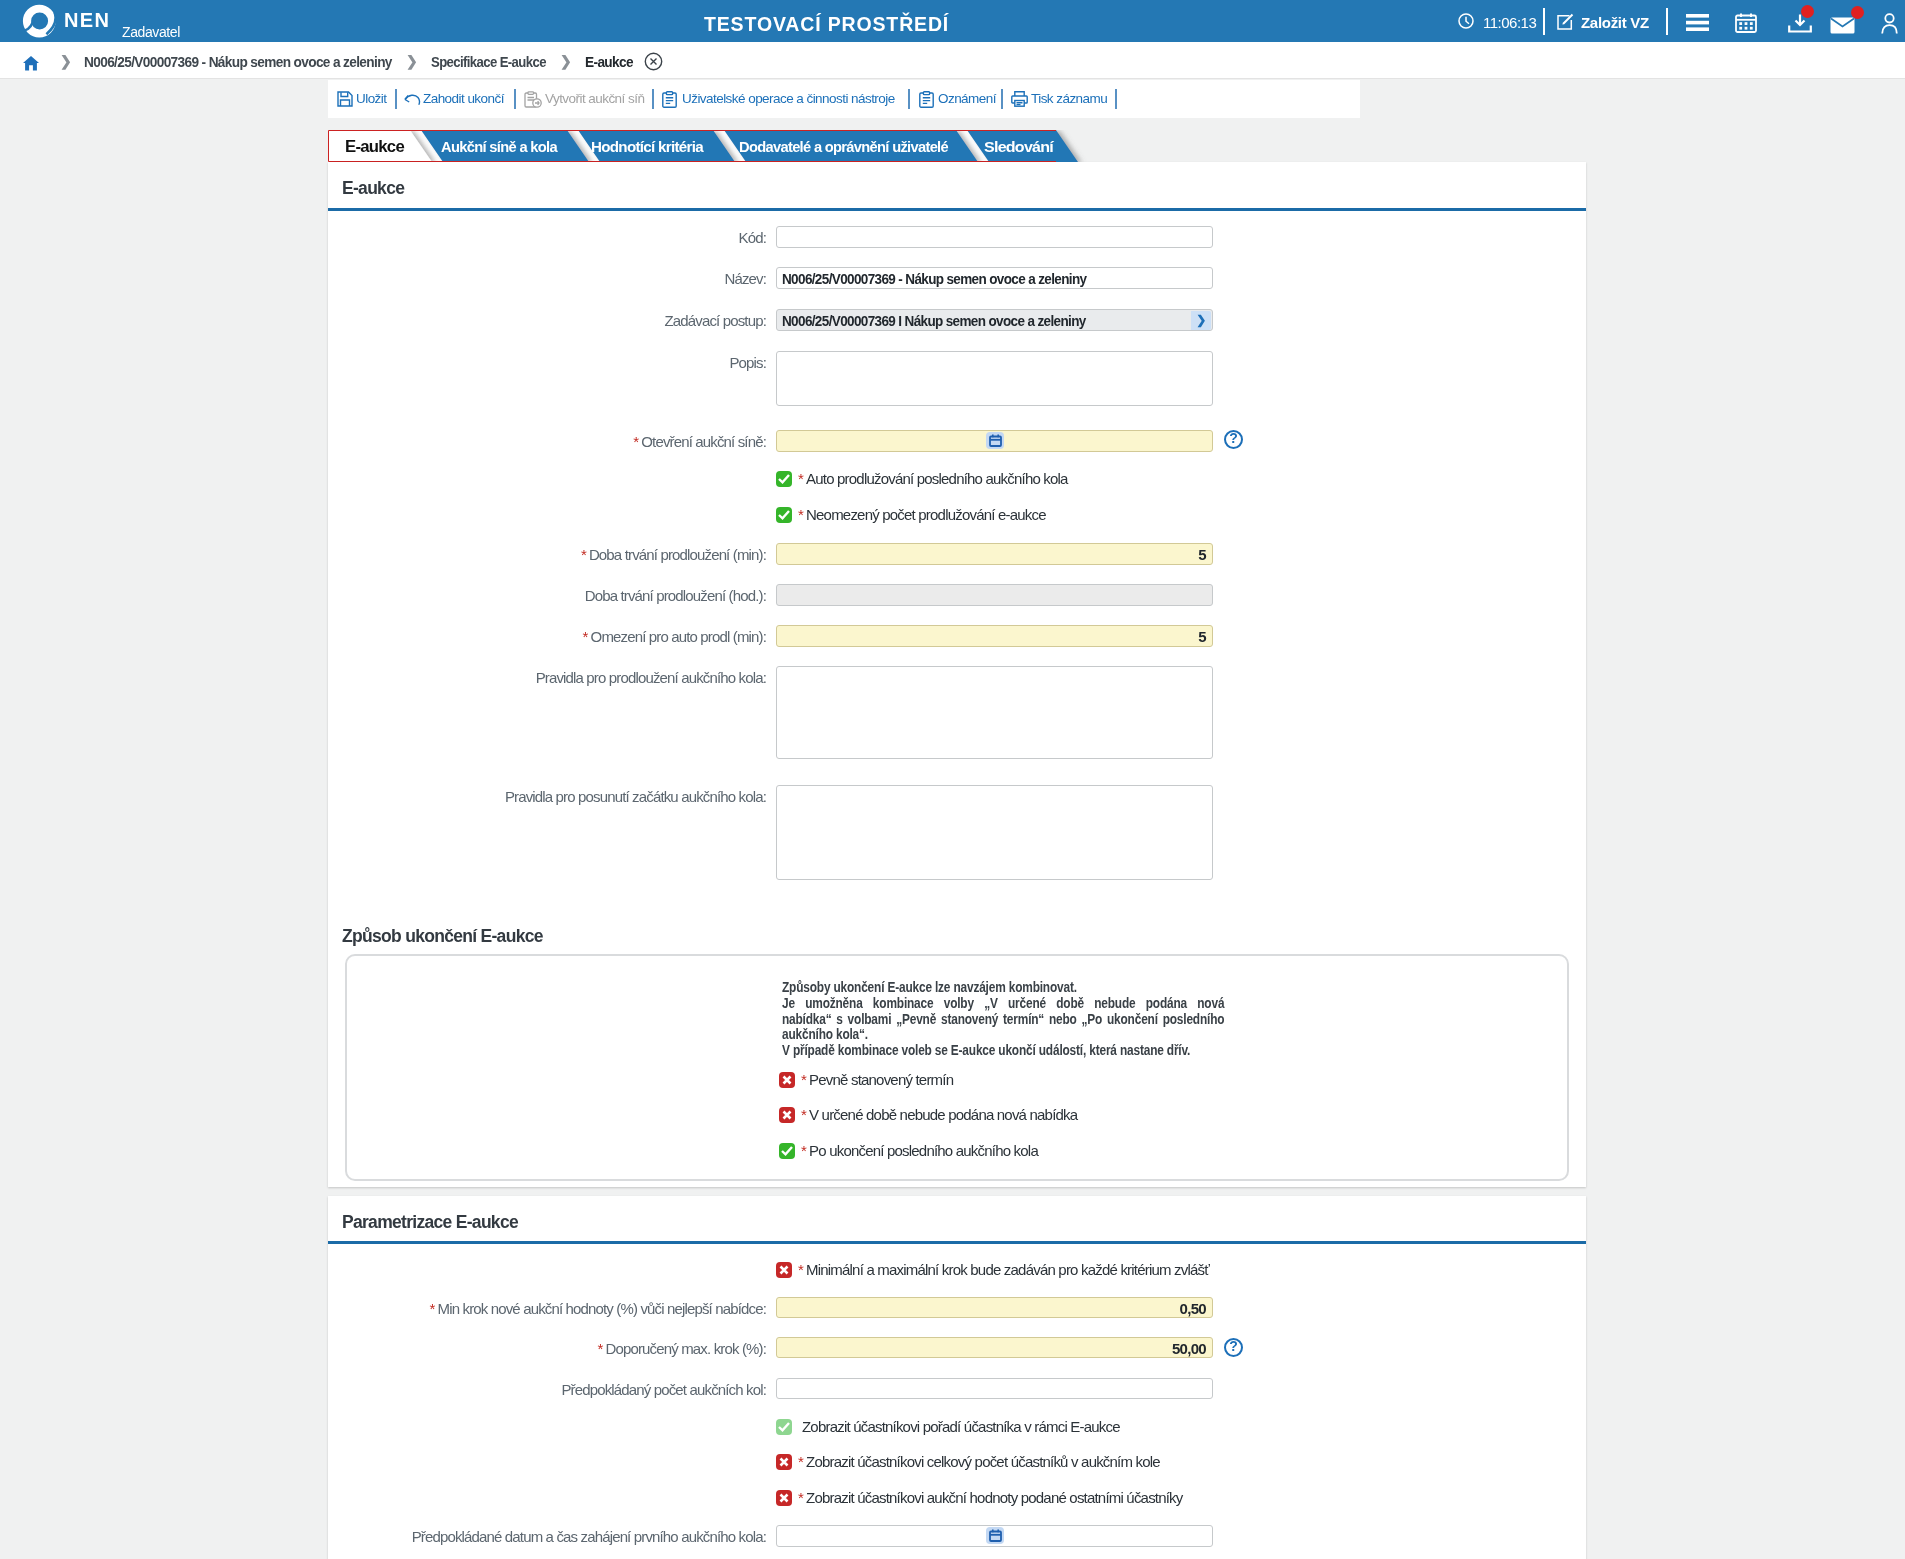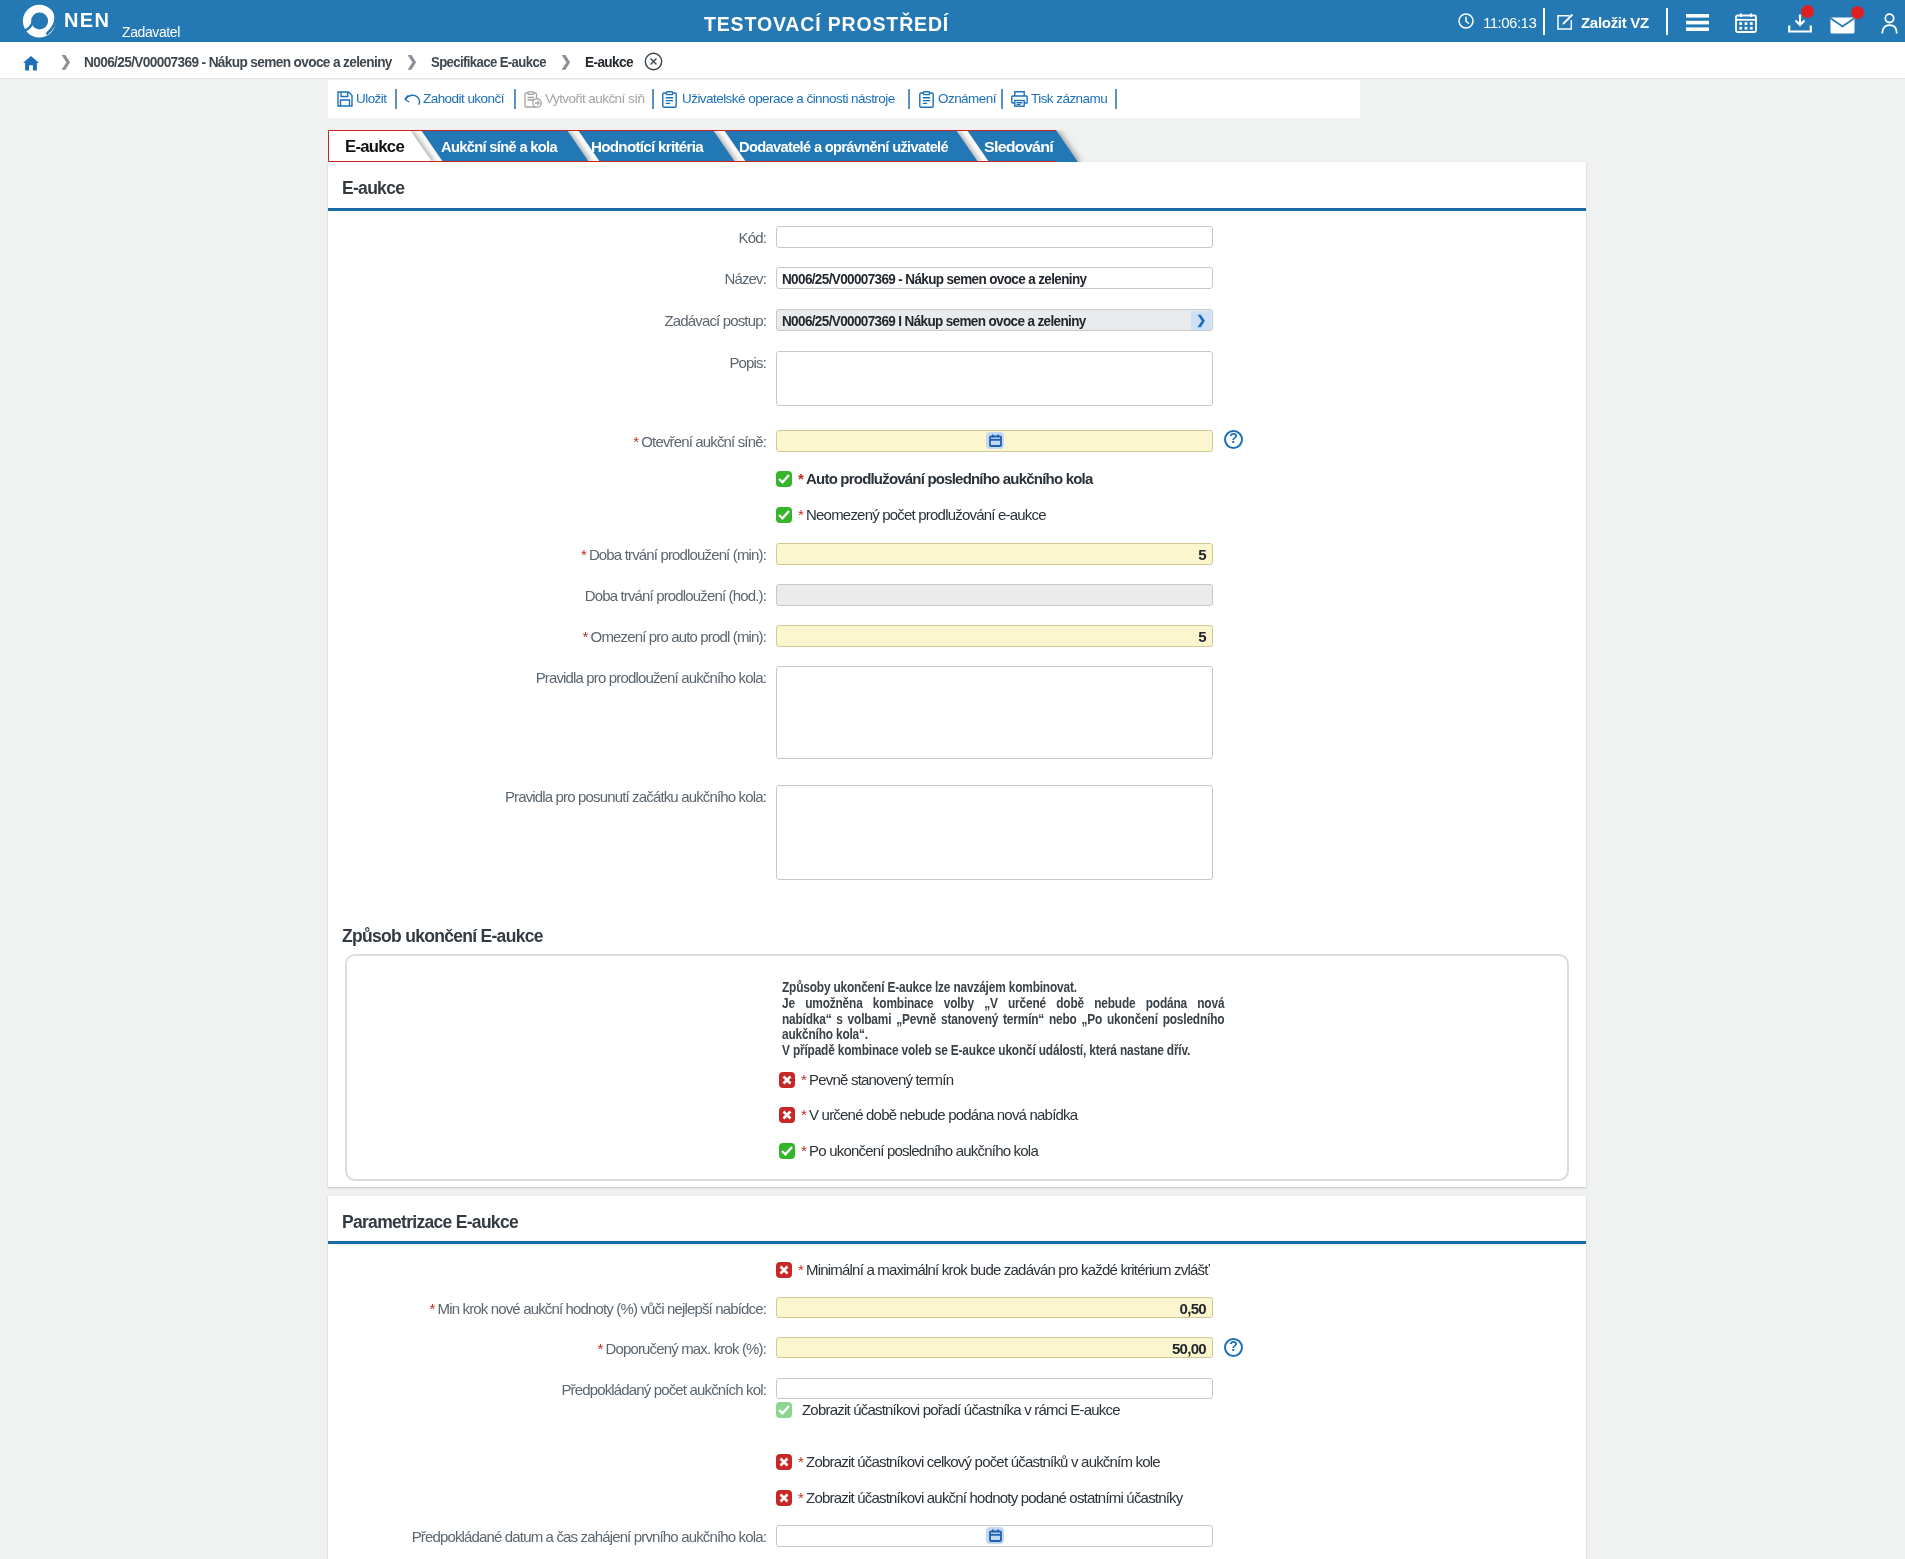--- a/index.html
+++ b/index.html
@@ -226,21 +226,21 @@
   <div class="inp yellow" style="top:268px;"></div>
   <div class="calbtn" style="left:658px; top:270px;">
     <svg width="13" height="13" viewBox="0 0 13 13" fill="none" stroke="#1f5fae">
       <rect x="1" y="2.5" width="11" height="9.5" rx="1" stroke-width="1.8"></rect>
       <path d="M1.2 5.8 H11.8" stroke-width="1.8"></path>
       <path d="M3.8 0.5 V3.2 M9.2 0.5 V3.2" stroke-width="1.6"></path>
     </svg>
   </div>
   <div class="qmark" style="left:896px; top:268px;">?</div>
 
-  <div class="cbrow" style="left:448px; top:308px;font-weight:bold;">
+  <div class="cbrow" style="left:448px; top:308px;">
     <div class="cbox cb-green">
         <svg width="12" height="10" viewBox="0 0 12 10">
           <path d="M1 5 L4.5 8.3 L11 1" stroke="#fff" stroke-width="2.4" fill="none"></path>
         </svg>
       </div>
     <span><span class="req">*</span>Auto prodlužování posledního aukčního kola</span>
   </div>
   <div class="cbrow" style="left:448px; top:344px;">
     <div class="cbox cb-green">
         <svg width="12" height="10" viewBox="0 0 12 10">
@@ -325,21 +325,21 @@
 
   <div class="lbl" style="top:144px;"><span class="req">*</span>Doporučený max. krok (%):</div>
   <div class="inp yellow" style="top:141px; height:21px;">
       <span class="valr">50,00</span>
     </div>
   <div class="qmark" style="left:896px; top:142px;">?</div>
 
   <div class="lbl" style="top:185px;">Předpokládaný počet aukčních kol:</div>
   <div class="inp" style="top:182px; height:21px;"></div>
 
-  <div class="cbrow" style="left:448px; top:205px;gap:10px;">
+  <div class="cbrow" style="left:448px; top:222px;gap:10px;">
     <div class="cbox cb-palegreen">
         <svg width="12" height="10" viewBox="0 0 12 10">
           <path d="M1 5 L4.5 8.3 L11 1" stroke="#fff" stroke-width="2.4" fill="none"></path>
         </svg>
       </div>
     <span>Zobrazit účastníkovi pořadí účastníka v rámci E-aukce</span>
   </div>
   <div class="cbrow" style="left:448px; top:257px;">
     <div class="cbox cb-red">
         <svg width="10" height="10" viewBox="0 0 10 10">

